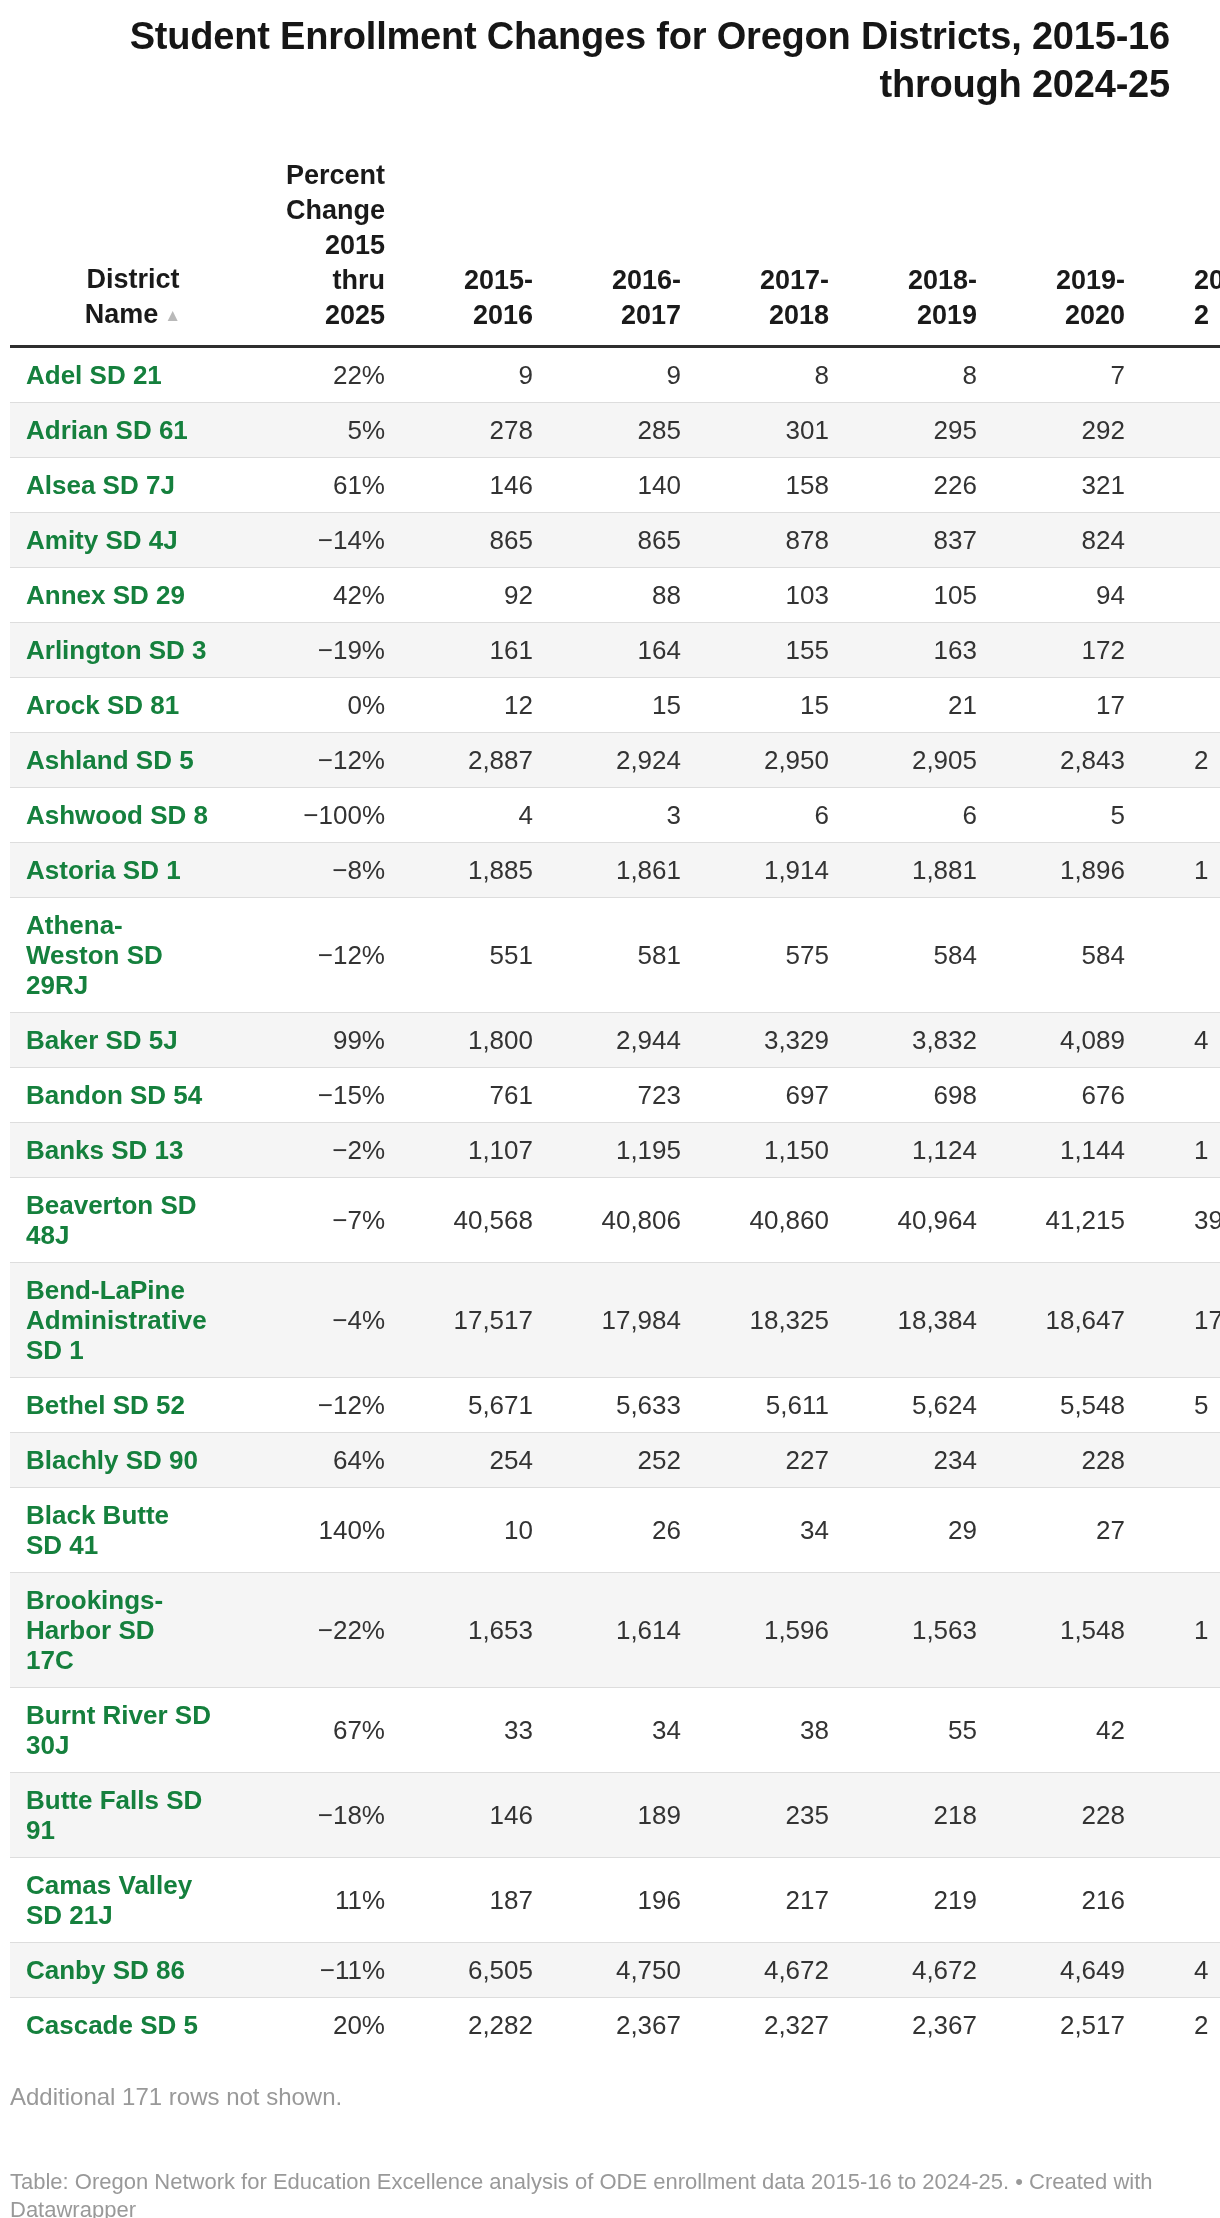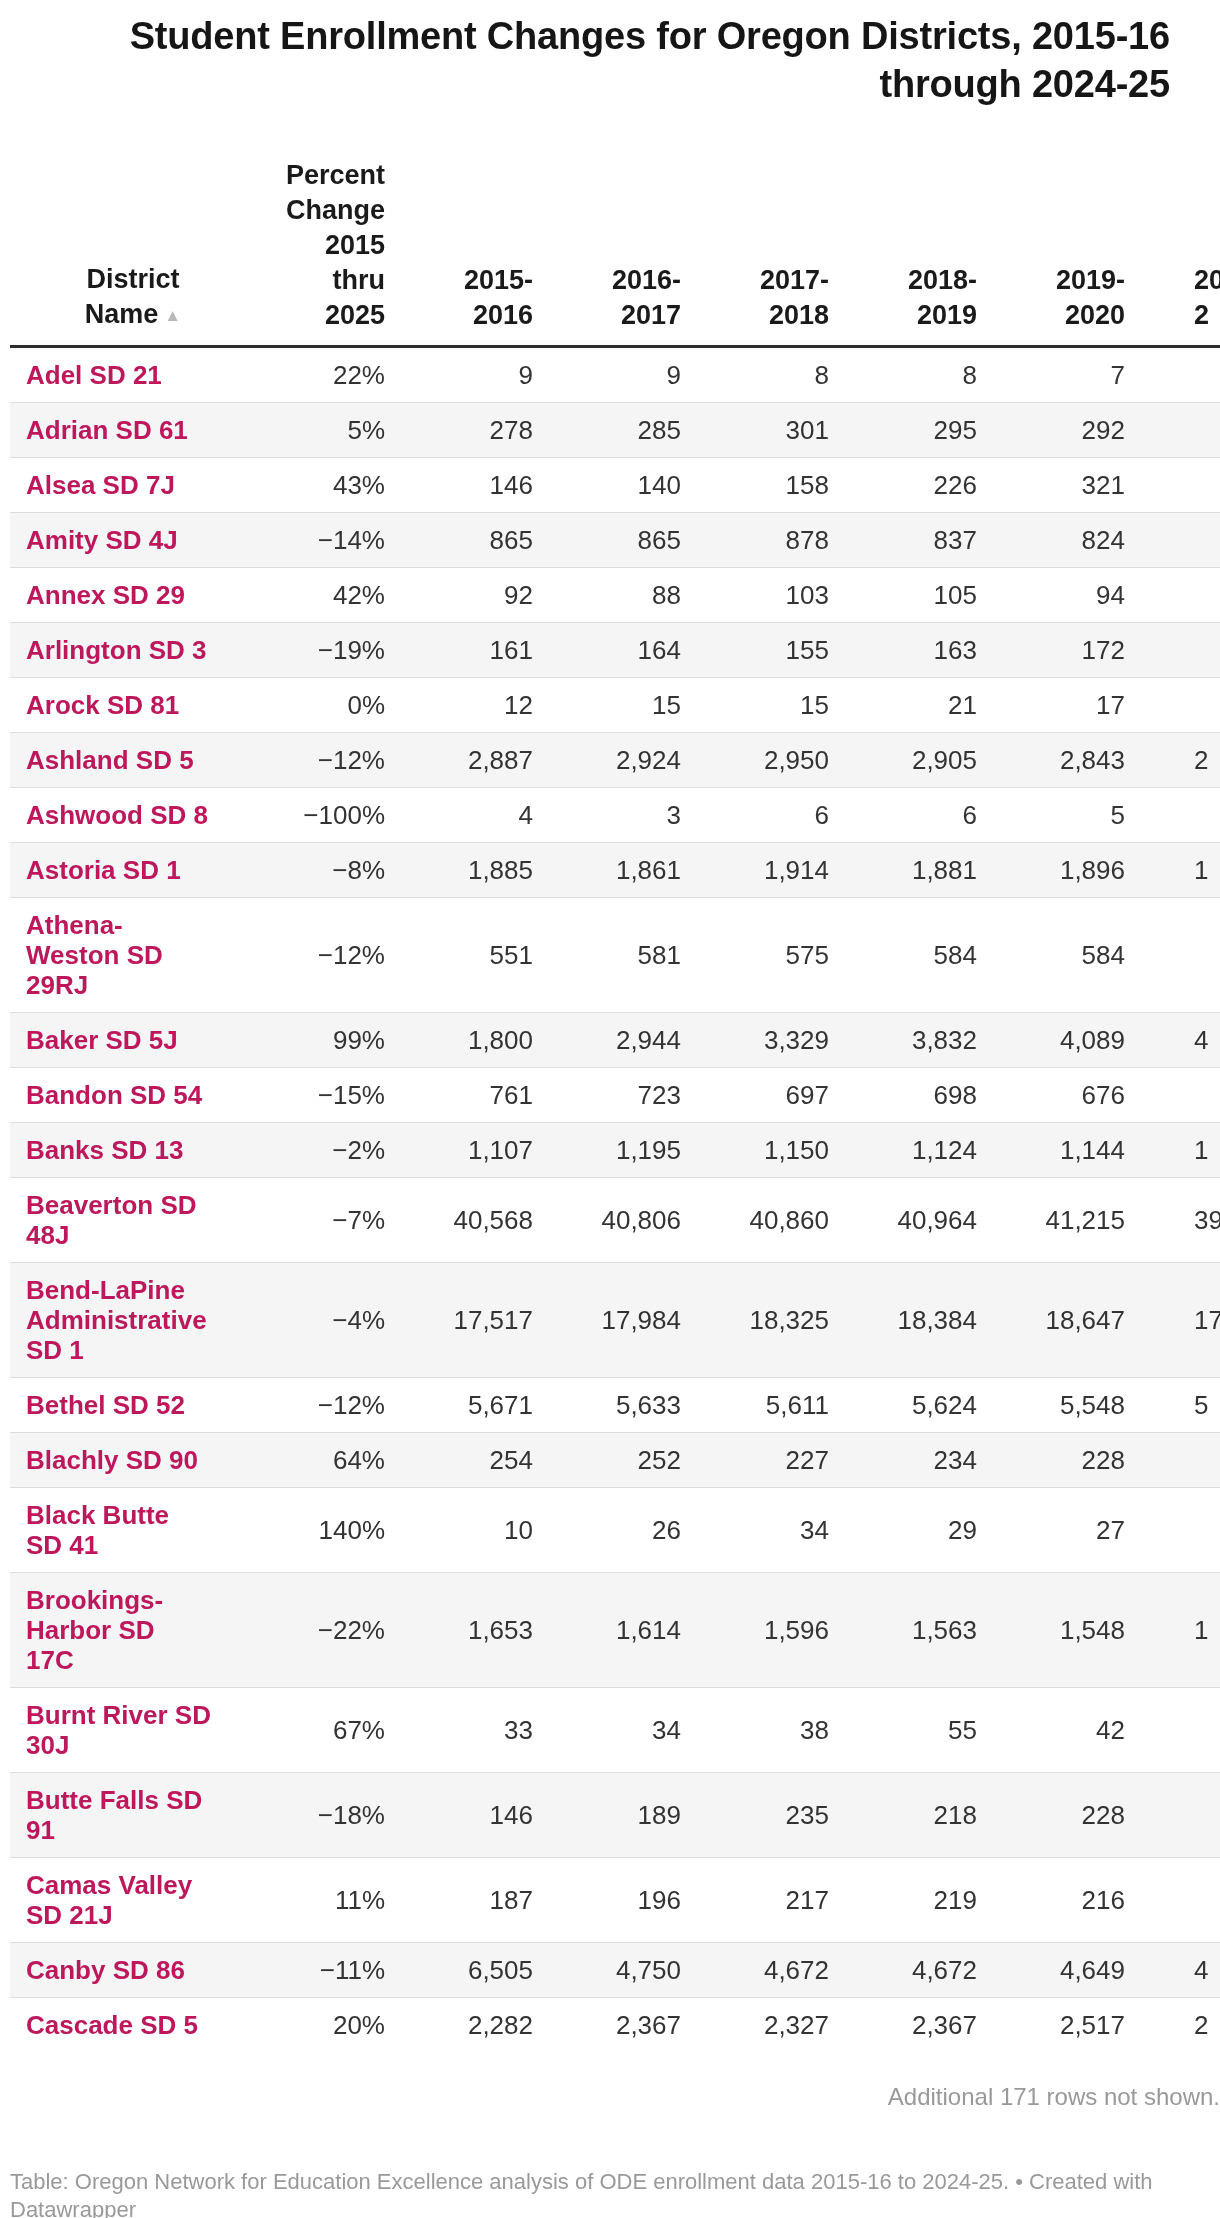--- a/index.html
+++ b/index.html
@@ -51,41 +51,40 @@
   th.h-partial, td.partial { text-align: left; padding-left: 69px; }
 
   td {
     padding: 12px 0;
     line-height: 30px;
     vertical-align: middle;
     color: #333333;
   }
   td.name {
     font-weight: 700;
-    color: #be185d;
+    color: #15803d;
     padding-left: 16px;
     white-space: pre-line;
   }
   tbody tr { border-bottom: 1px solid #dddddd; }
   tbody tr:last-child { border-bottom: none; }
   tbody tr.striped { background: #f5f5f5; }
 
   .sort-arrow {
     font-size: 17px;
     color: #b9b9b9;
     vertical-align: 2px;
     padding-left: 6px;
   }
 
   .note-rows {
     color: #999999;
     font-size: 24px;
     line-height: 30px;
     margin-top: 30px;
-    text-align: right;
   }
   .source {
     color: #999999;
     font-size: 22px;
     line-height: 28px;
     margin-top: 56px;
     white-space: pre-line;
     max-width: 1195px;
   }
 </style>
@@ -147,21 +146,21 @@
             <td class="num">5%</td>
             <td class="num">278</td>
             <td class="num">285</td>
             <td class="num">301</td>
             <td class="num">295</td>
             <td class="num">292</td>
             <td class="partial"></td>
           </tr>
           <tr>
             <td class="name">Alsea SD 7J</td>
-            <td class="num">43%</td>
+            <td class="num">61%</td>
             <td class="num">146</td>
             <td class="num">140</td>
             <td class="num">158</td>
             <td class="num">226</td>
             <td class="num">321</td>
             <td class="partial"></td>
           </tr>
           <tr class="striped">
             <td class="name">Amity SD 4J</td>
             <td class="num">−14%</td>

